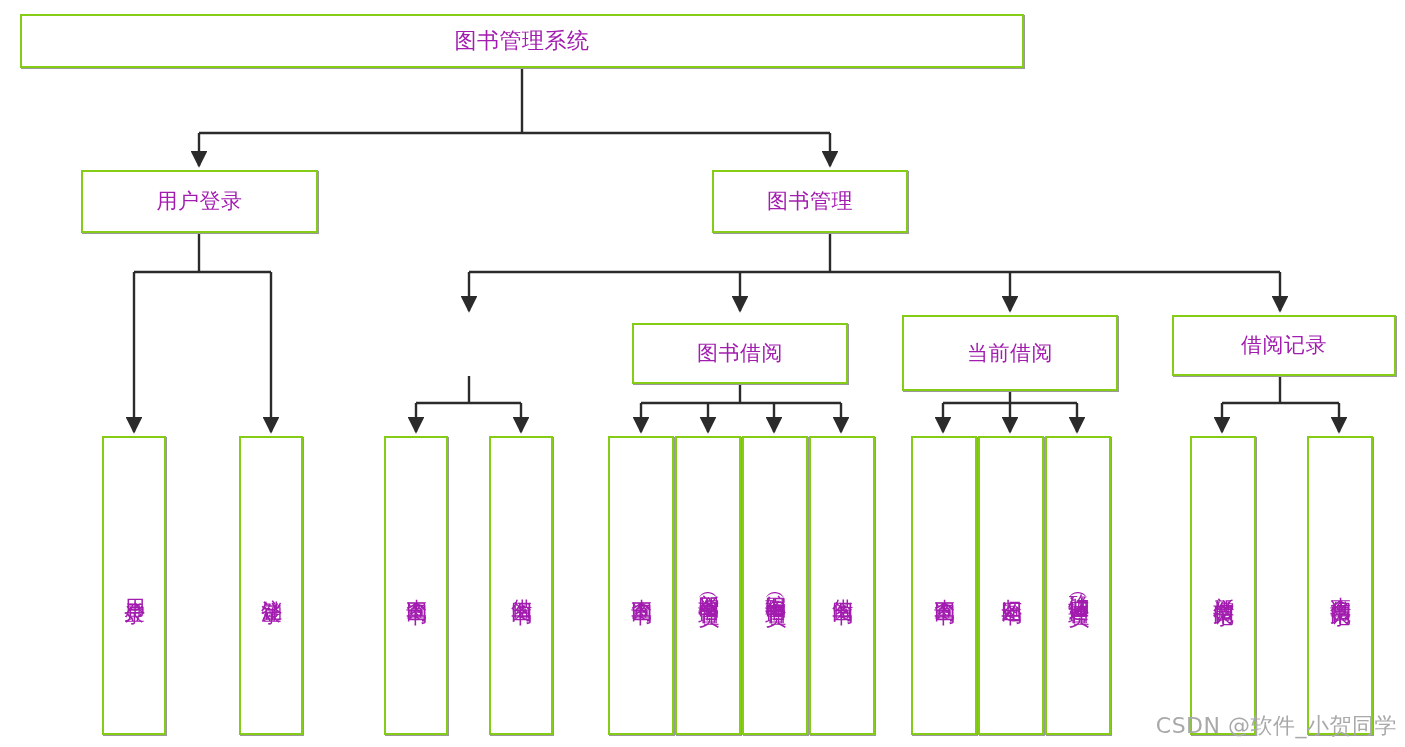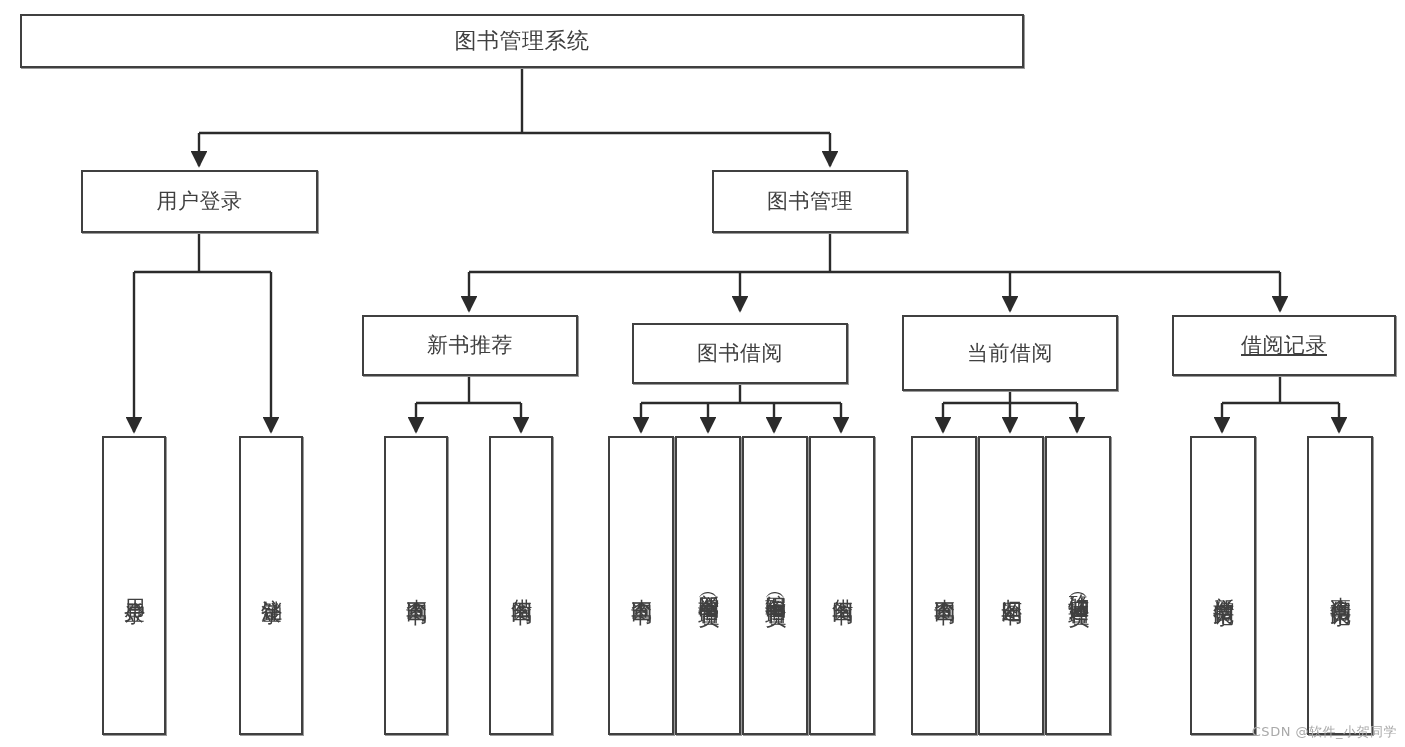--- a/index.html
+++ b/index.html
@@ -22,26 +22,26 @@
     left: 0;
     top: 0;
     width: 1405px;
     height: 747px;
     pointer-events: none;
   }
   .node {
     position: absolute;
     box-sizing: border-box;
     background: #ffffff;
-    border: 2px solid #404040;
+    border: 2px solid #84cc16;
     box-shadow: 1px 1px 0 0 #9a9a9a;
     display: flex;
     align-items: center;
     justify-content: center;
-    color: #404040;
+    color: #a21caf;
     z-index: 2;
   }
   .node .label {
     display: block;
     line-height: 1.18;
     letter-spacing: 0.5px;
     text-align: center;
     white-space: nowrap;
   }
   
@@ -64,21 +64,21 @@
     font-size: 21px;
     line-height: 1.12;
     letter-spacing: 2px;
     white-space: nowrap;
     max-height: 100%;
   }
   #watermark {
     position: absolute;
     right: 8px;
     bottom: 6px;
-    font-size: 13px;
+    font-size: 22px;
     color: #a9a9a9;
     letter-spacing: 0.5px;
     z-index: 5;
     white-space: nowrap;
     font-family: "DejaVu Sans", "Liberation Sans", sans-serif;
   }
 </style>
 </head>
 <body>
 
@@ -139,33 +139,30 @@
   </div>
 
   <div class="node horiz" style="left:81px; top:170px; width:237px; height:63px;">
     <span class="label">用户登录</span>
   </div>
 
   <div class="node horiz" style="left:712px; top:170px; width:196px; height:63px;">
     <span class="label">图书管理</span>
   </div>
 
-  <div class="node horiz" style="left:362px; top:315px; width:216px; height:61px;">
-    <span class="label">新书推荐</span>
-  </div>
 
   <div class="node horiz" style="left:632px; top:323px; width:216px; height:61px;">
     <span class="label">图书借阅</span>
   </div>
 
   <div class="node horiz" style="left:902px; top:315px; width:216px; height:76px;">
     <span class="label">当前借阅</span>
   </div>
 
-  <div class="node horiz" style="left:1172px; top:315px; width:224px; height:61px;text-decoration:underline;">
+  <div class="node horiz" style="left:1172px; top:315px; width:224px; height:61px;">
     <span class="label">借阅记录</span>
   </div>
 
   <div class="node vert" style="left:102px; top:436px; width:64px; height:299px;">
     <span class="label">用户登录</span>
   </div>
 
   <div class="node vert" style="left:239px; top:436px; width:64px; height:299px;">
     <span class="label">注销登录</span>
   </div>

